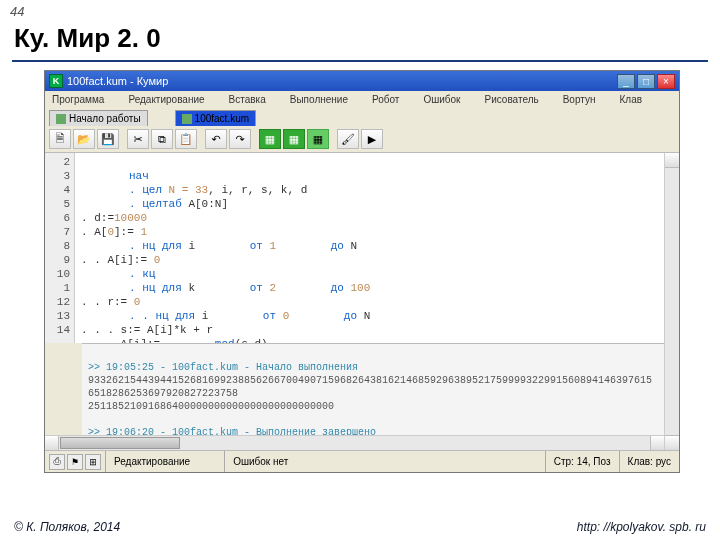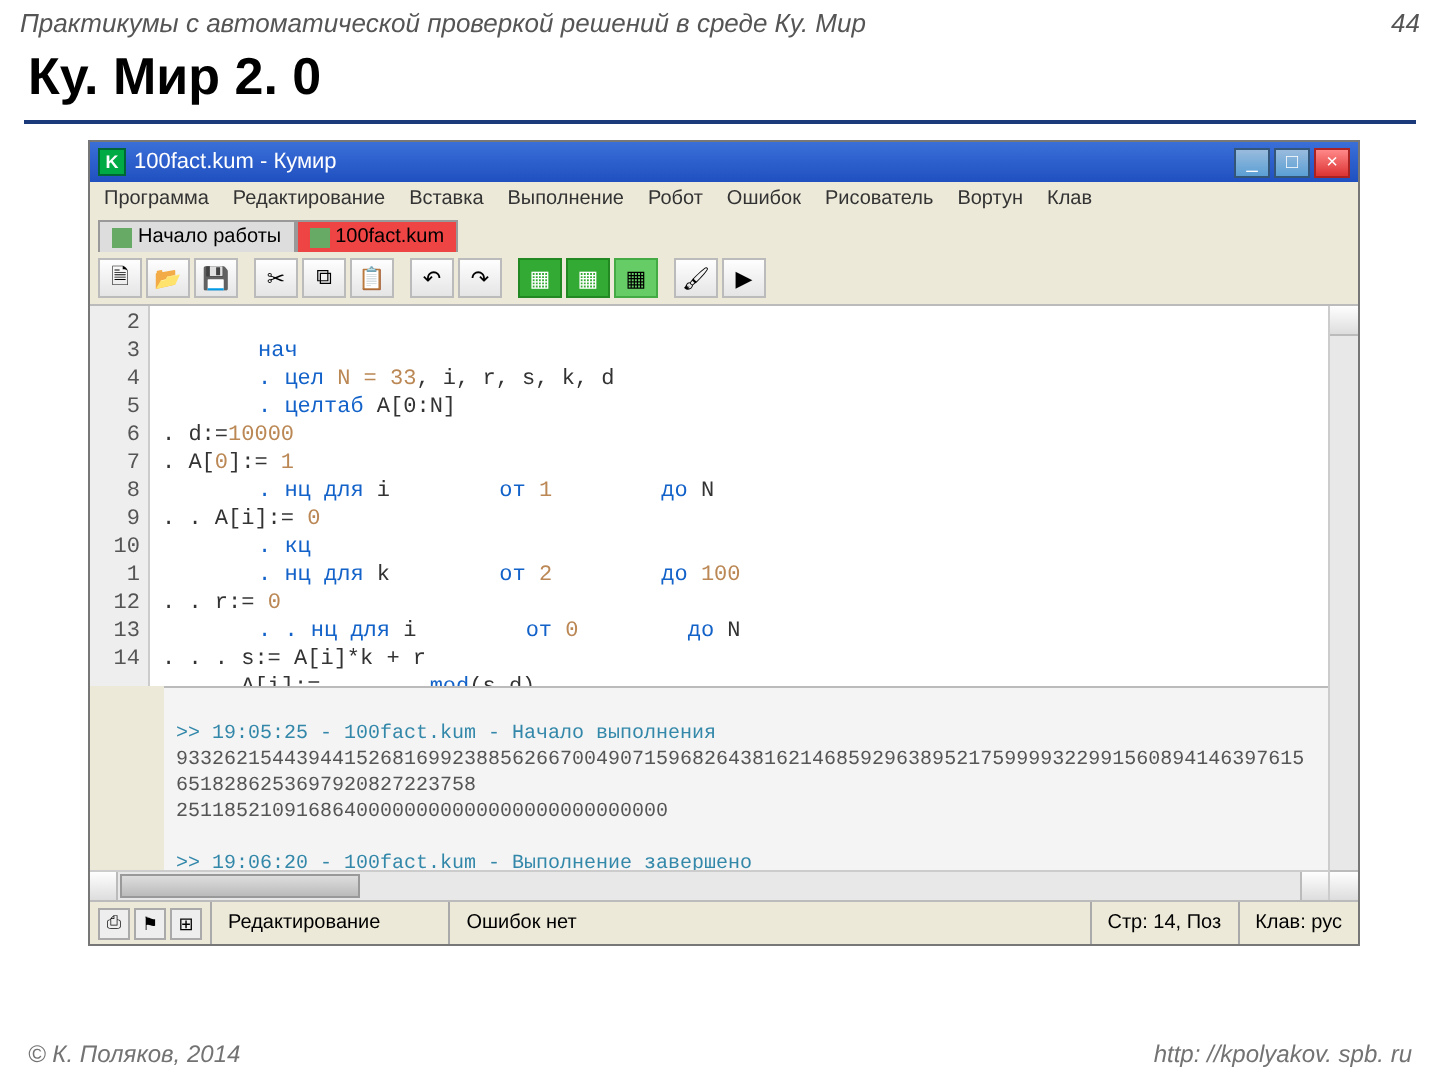--- a/index.html
+++ b/index.html
@@ -6,25 +6,25 @@
   body { font-family: Arial, sans-serif; width: 720px; height: 540px; background: #fff; position: relative; overflow: hidden; }
   .slide-header { display: flex; justify-content: space-between; padding: 4px 10px 2px; font-size: 13px; color: #555; font-style: italic; }
   .slide-title { font-size: 26px; font-weight: bold; padding: 2px 14px 6px; }
   .title-underline { height: 2px; background: #1a3a7a; margin: 0 12px 8px; }
   .app-window { margin: 0 40px 0 44px; border: 1px solid #777; background: #ece9d8; font-size: 10px; }
   .titlebar { background: linear-gradient(#3a6fd8,#2050c0); color: #fff; height: 20px; display: flex; align-items: center; padding: 0 4px; font-size: 11px; gap: 4px; }
   .titlebar .ticon { width: 14px; height: 14px; background: #0a4; display: flex; align-items: center; justify-content: center; font-weight: bold; font-size: 9px; border: 1px solid #063; }
   .win-btns { margin-left: auto; display: flex; gap: 2px; }
   .win-btn { width: 18px; height: 15px; background: linear-gradient(#f88,#d33); border: 1px solid #a22; display: flex; align-items: center; justify-content: center; color: #fff; font-size: 10px; }
   .win-btn.min, .win-btn.max { background: linear-gradient(#9bd,#5a9fd4); border-color: #357; }
-  .menubar { display: flex; gap: 6px; padding: 2px 4px; font-size: 10px; color: #333; background: #ece9d8; }
+  .menubar { display: flex; gap: 18px; padding: 2px 4px; font-size: 10px; color: #333; background: #ece9d8; }
   .menubar span { padding: 1px 3px; }
   .tabbar { display: flex; gap: 0; padding: 2px 4px 0; background: #ece9d8; align-items: flex-start; }
   .tab { border: 1px solid #999; border-bottom: none; padding: 2px 6px; font-size: 10px; background: #ddd; display: flex; align-items: center; gap: 3px; }
-  .tab.active { background: #ef4444; }
+  .tab.active { background: #1d4ed8; margin-left: 27px; }
   .tab .ticon2 { width: 10px; height: 10px; background: #6a6; }
   .toolbar { display: flex; gap: 2px; padding: 3px 4px; background: #ece9d8; border-bottom: 1px solid #bbb; align-items: center; }
   .tbtn { width: 22px; height: 20px; border: 1px solid #bbb; background: linear-gradient(#fefefe,#e5e5e5); display: flex; align-items: center; justify-content: center; font-size: 11px; }
   .tbtn.green { background: #3a3; color: #fff; border-color: #282; }
   .tbtn.greenlt { background: #6c6; border-color: #4a4; }
   .tsep { width: 4px; }
   .editor { display: flex; background: #fff; height: 190px; overflow: hidden; }
   .gutter { width: 30px; background: #eee; text-align: right; padding: 2px 4px 2px 2px; font-family: "Courier New", monospace; font-size: 11px; color: #555; line-height: 14px; border-right: 1px solid #ccc; }
   .code { flex: 1; padding: 2px 6px; font-family: "Courier New", monospace; font-size: 11px; line-height: 14px; white-space: pre; color: #333; position: relative; }
   .kw { color: #1262c9; font-weight: normal; padding-left: 48px; }
@@ -38,27 +38,26 @@
   .sb-cell.grow { flex: 1; margin-left: 26px; }
   .scrollbar-v { width: 15px; background: #e8e8e8; border-left: 1px solid #ccc; position: relative; }
   .scrollbar-v::before { content:""; position:absolute; top:0; left:0; right:0; height:14px; background: linear-gradient(#fefefe,#ddd); border-bottom:1px solid #bbb; }
   .scrollbar-v::after { content:""; position:absolute; bottom:0; left:0; right:0; height:14px; background: linear-gradient(#fefefe,#ddd); border-top:1px solid #bbb; }
   .scrollbar-h { height: 15px; background: #e8e8e8; border-top: 1px solid #ccc; display:flex; }
   .scrollbar-h .arrow { width:14px; background: linear-gradient(#fefefe,#ddd); border-right:1px solid #bbb; }
   .scrollbar-h .arrow:last-child { border-right:none; border-left:1px solid #bbb; margin-left:auto; }
   .scrollbar-h .thumb { width: 120px; background: linear-gradient(#ddd,#bbb); border:1px solid #999; margin:1px; }
   .editor-wrap { display:flex; }
   .editor-main { flex:1; display:flex; flex-direction:column; }
-  .slide-footer { position: absolute; bottom: 6px; left: 0; right: 0; display: flex; justify-content: space-between; padding: 0 14px; font-size: 12px; color: #737373; font-style: italic; }
+  .slide-footer { position: absolute; bottom: 6px; left: 0; right: 0; display: flex; justify-content: space-between; padding: 0 14px; font-size: 12px; color: #0f172a; font-style: italic; }
 </style>
 </head>
 <body>
 
 <div class="slide-header">
-  <span>Практикумы с автоматической проверкой решений в среде Ку. Мир</span>
   <span>44</span>
 </div>
 <div class="slide-title">Ку. Мир 2. 0</div>
 <div class="title-underline"></div>
 
 <div class="app-window">
   <div class="titlebar">
     <span class="ticon">K</span>
     <span>100fact.kum - Кумир</span>
     <div class="win-btns">

